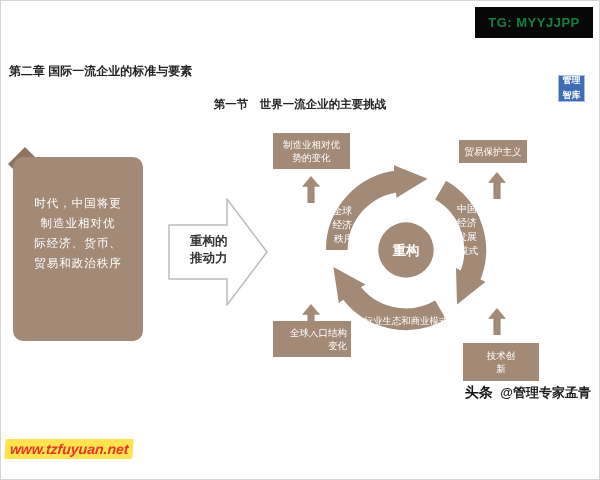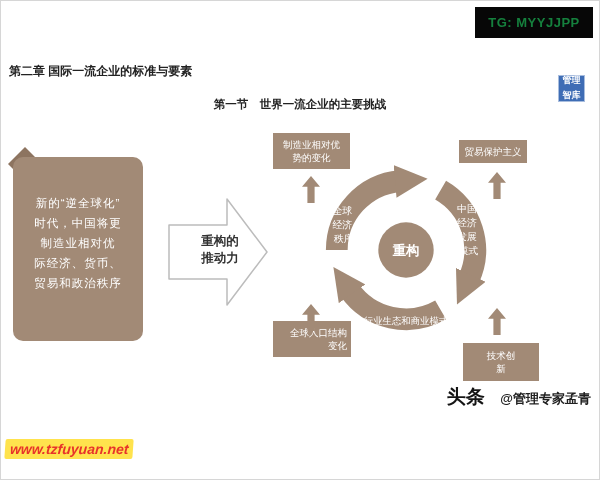--- a/index.html
+++ b/index.html
@@ -25,43 +25,43 @@
   .bubble-wrap { left:12px; top:156px; width:130px; height:184px; }
   .bubble-fold { position:absolute; left:0px; top:-5px; width:24px; height:24px;
                  background:#8d7460; transform:rotate(45deg); }
   .bubble-body { position:absolute; left:0; top:0; width:100%; height:100%;
                  background:#a28a76; border-radius:10px; }
   .bubble-text { position:relative; padding:36px 6px 0; color:#fff; font-size:11.5px;
                  line-height:20px; text-align:center; letter-spacing:1px; }
   .bubble-text span { display:block; }
 
   .push-arrow-svg { left:166px; top:192px; width:104px; height:118px; overflow:visible; }
-  .push-label { left:189px; top:232px; width:60px; text-align:center; font-size:12.5px;
+  .push-label { left:189px; top:232px; width:60px; font-size:12.5px;
                 font-weight:bold; color:#333; line-height:17px; }
   .push-label span { display:block; }
 
   .cycle { left:314px; top:158px; width:182px; height:182px; overflow:visible; }
   .ring-seg { fill:none; stroke:#a28a76; stroke-width:22; }
   .ring-label { fill:#ffffff; font-size:10px; }
   .ring-label-bottom { fill:#ffffff; font-size:9.5px; }
   .center-label { fill:#ffffff; font-size:13.5px; font-weight:bold; }
 
   .fbox { position:absolute; background:#a28a76; color:#fff; text-align:center;
           font-size:9.5px; line-height:13px; padding:5px 4px; box-sizing:border-box; }
   .fbox span { display:block; }
   .fbox-manufacturing { left:272px; top:132px; width:77px; }
   .fbox-trade { left:458px; top:139px; width:68px; }
   .fbox-population { left:272px; top:320px; width:78px;text-align:right; }
   .fbox-tech { left:462px; top:342px; width:76px; padding:6px 20px; }
 
   .up-arrow { position:absolute; width:18px; height:27px; }
 
   .credit { right:8px; top:383px; font-size:13px; color:#141414; }
-  .credit-brand { font-weight:900; font-size:19px; }
-  .credit-handle { font-weight:700; margin-left:12px; color:#202020; }
+  .credit-brand { font-weight:900; font-size:14px; }
+  .credit-handle { font-weight:700; margin-left:4px; color:#202020; }
 
   .watermark { left:4px; top:438px; background:#ffe34d; color:#e8332a; font-weight:bold;
                font-size:14px; font-style:italic; padding:2px 5px; border-radius:2px;
                transform:skewX(-4deg); }
 </style>
 </head>
 <body>
 
 <div class="page">
 
@@ -73,21 +73,20 @@
     <span>管理</span>
     <span>智库</span>
   </div>
 
   <div class="abs section-title">第一节　世界一流企业的主要挑战</div>
 
   <div class="abs bubble-wrap">
     <div class="bubble-fold"></div>
     <div class="bubble-body">
       <div class="bubble-text">
-        <span>新的“逆全球化”</span>
         <span>时代，中国将更</span>
         <span>制造业相对优</span>
         <span>际经济、货币、</span>
         <span>贸易和政治秩序</span>
       </div>
     </div>
   </div>
 
   <svg class="abs push-arrow-svg" viewBox="0 0 104 118">
     <polygon points="2,32 60,32 60,6 100,59 60,112 60,86 2,86" fill="#ffffff" stroke="#bcbcbc" stroke-width="1.5" stroke-linejoin="round"></polygon>

